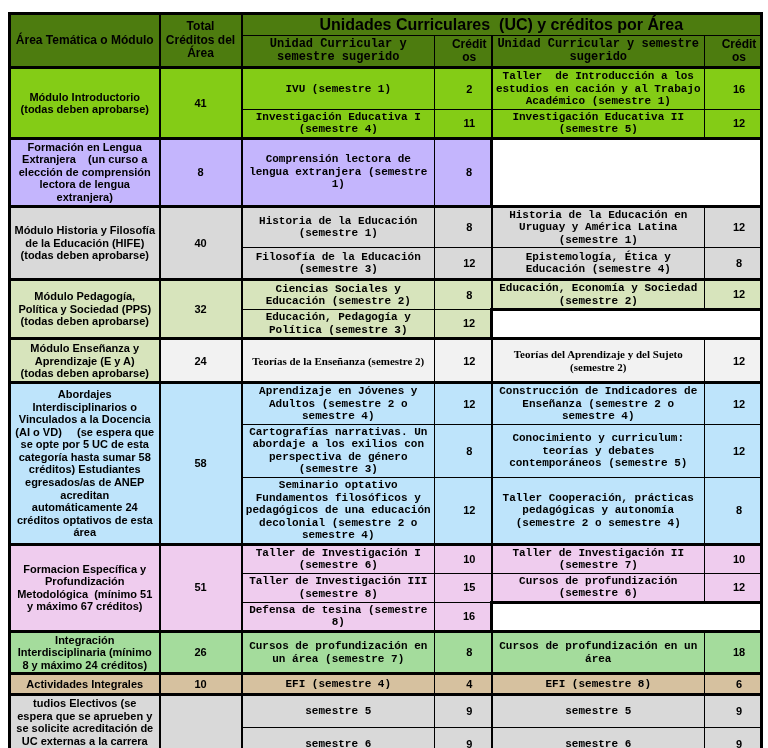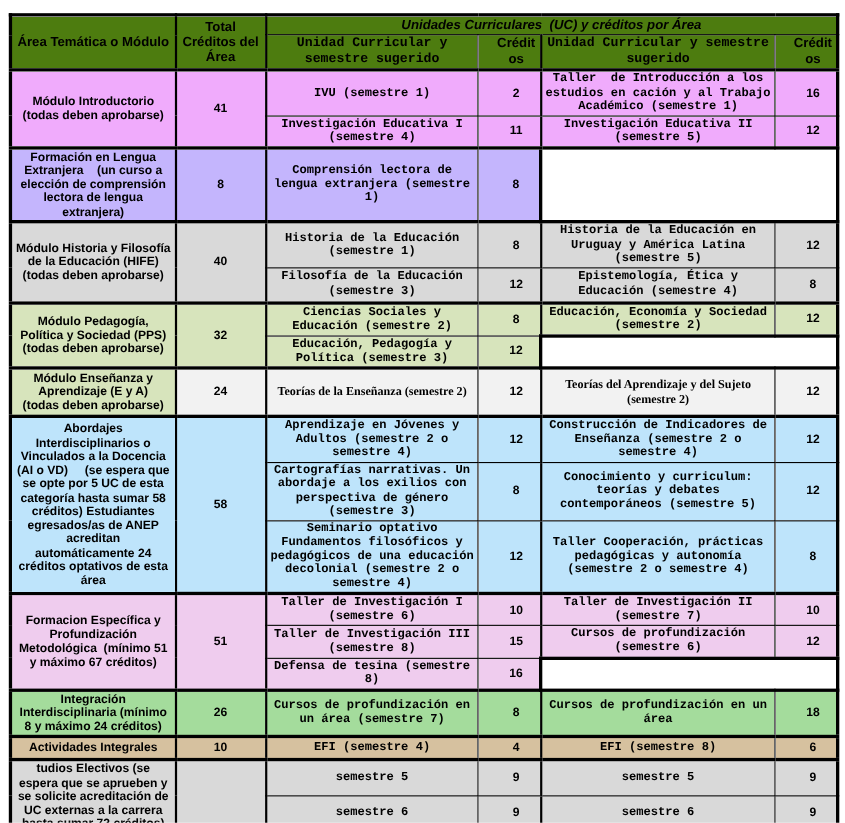--- a/index.html
+++ b/index.html
@@ -5,30 +5,30 @@
   html,body{margin:0;padding:0;background:#ffffff;}
   .page{width:768px;height:748px;background:#ffffff;box-sizing:border-box;padding:12px 8px 0 8px;
         font-family:"Liberation Sans",sans-serif;color:#000;}
   table.curr{border-collapse:collapse;table-layout:fixed;width:752px;border:3px solid #000;
              font-weight:bold;}
   td{border:1px solid #000;border-left-width:2px;border-right-width:2px;
      text-align:center;vertical-align:middle;font-size:11px;line-height:1.14;
      padding:1px 3px;overflow:hidden;white-space:pre-wrap;word-wrap:break-word;box-sizing:border-box;}
   tr.sec > td{border-top-width:3px;}
   td.hdr{font-size:12px;}
-  td.hspan{font-size:12px;border-bottom-width:1px;font-style:italic;}
+  td.hspan{font-size:16px;border-bottom-width:1px;}
   td.br1{border-right-width:1px;font-family:Liberation Mono, monospace;}
   td.bl1{border-left-width:1px;padding-left:16px;}
   td.empty{background:#ffffff;border-width:3px;}
   td.serif{font-family:"Liberation Serif",serif;}
   td.areab{position:relative;padding:0;}
   td.areab .fill{position:absolute;left:0;top:0;right:0;bottom:0;display:flex;align-items:center;
                  justify-content:center;padding:0 3px;overflow:hidden;white-space:pre-wrap;}
   
-  .bg-yellow{background:#f0abfc;}
+  .bg-yellow{background:#84cc16;}
   .bg-pink{background:#c4b5fd;}
   .bg-gray{background:#D9D9D9;}
   .bg-lgreen{background:#D7E4BC;}
   .bg-pale{background:#F2F2F2;}
   .bg-blue{background:#BEE4FB;}
   .bg-plum{background:#EFCCEE;}
   .bg-green{background:#A4DC9C;}
   .bg-tan{background:#D6C19F;}
   .bg-white{background:#4d7c0f;}
 </style>
@@ -80,21 +80,21 @@
     <td class="bg-pink br1">Comprensión lectora de lengua extranjera (semestre 1)</td>
     <td class="bg-pink bl1">8</td>
     <td colspan="2" class="empty"></td>
   </tr>
 
   <tr class="sec" style="height:31px">
     <td rowspan="2" class="bg-gray">Módulo Historia y Filosofía de la Educación (HIFE) (todas deben aprobarse)</td>
     <td rowspan="2" class="bg-gray">40</td>
     <td class="bg-gray br1">Historia de la Educación   (semestre 1)</td>
     <td class="bg-gray bl1">8</td>
-    <td class="bg-gray br1">Historia de la Educación en Uruguay y América Latina (semestre 5)</td>
+    <td class="bg-gray br1">Historia de la Educación en Uruguay y América Latina (semestre 1)</td>
     <td class="bg-gray bl1">12</td>
   </tr>
   <tr style="height:32px">
     <td class="bg-gray br1">Filosofía de la Educación (semestre 3)</td>
     <td class="bg-gray bl1">12</td>
     <td class="bg-gray br1">Epistemología, Ética y Educación (semestre 4)</td>
     <td class="bg-gray bl1">8</td>
   </tr>
 
   <tr class="sec" style="height:25px">

